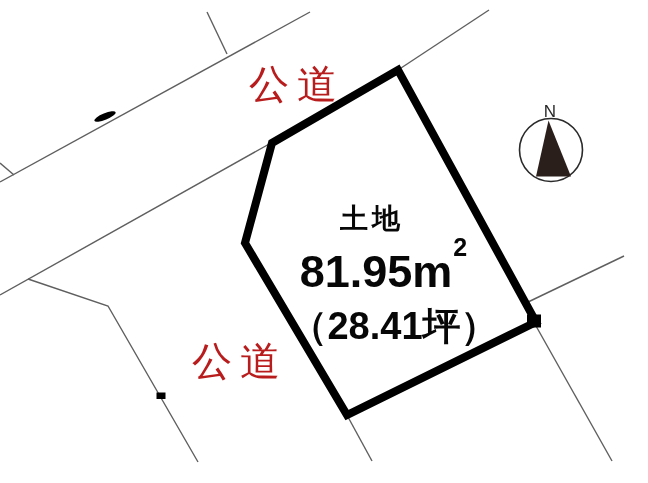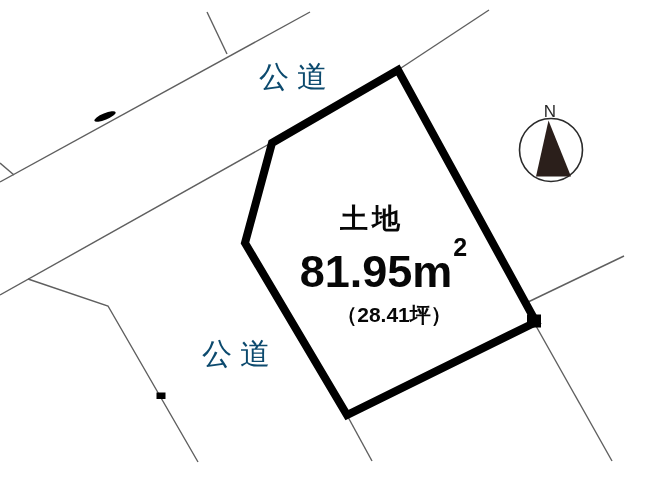--- a/index.html
+++ b/index.html
@@ -2,25 +2,25 @@
 <html><head>
 <meta charset="utf-8">
 <style>
   html,body{margin:0;padding:0;background:#ffffff;}
   #canvas{
     position:relative;width:648px;height:483px;background:#ffffff;
     font-family:"Liberation Sans","DejaVu Sans",sans-serif;overflow:hidden;
   }
   #plan{position:absolute;left:0;top:0;}
   .lbl{position:absolute;transform:translateX(-50%);white-space:nowrap;color:#111;}
-  .road{font-size:30px;letter-spacing:8px;color:#0c4a6e;}
+  .road{font-size:40px;letter-spacing:8px;color:#b91c1c;}
   .title{font-size:28px;font-weight:bold;letter-spacing:4px;color:#070707;text-align:right;}
   .area{font-size:45px;font-weight:bold;color:#070707;line-height:1;}
   .area sup{font-size:25px;font-weight:bold;position:relative;top:-0.62em;left:1px;}
-  .tsubo{font-size:21px;font-weight:bold;color:#070707;}
+  .tsubo{font-size:38px;font-weight:bold;color:#070707;}
   #compass-n{font-size:17px;fill:#2a2a2a;font-family:"Liberation Sans","DejaVu Sans",sans-serif;}
 </style>
 </head>
 <body>
 
 <div id="canvas">
 
   <svg id="plan" width="648" height="483" viewBox="0 0 648 483">
     <g id="built-lines">
         <polyline points="0,182 310,12" fill="none" stroke="#5f5f5f" stroke-width="1.4"></polyline>

